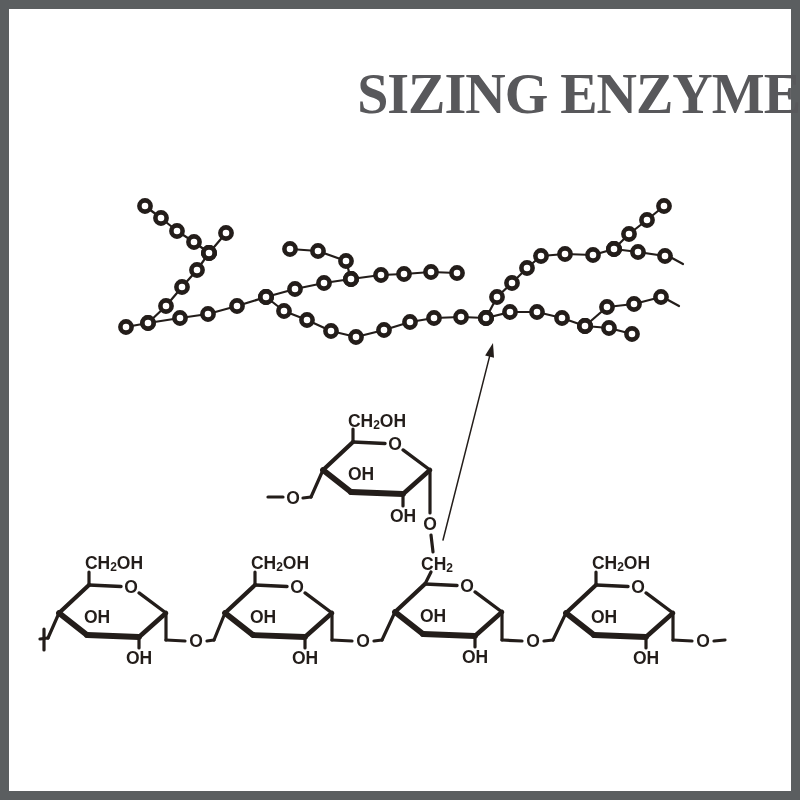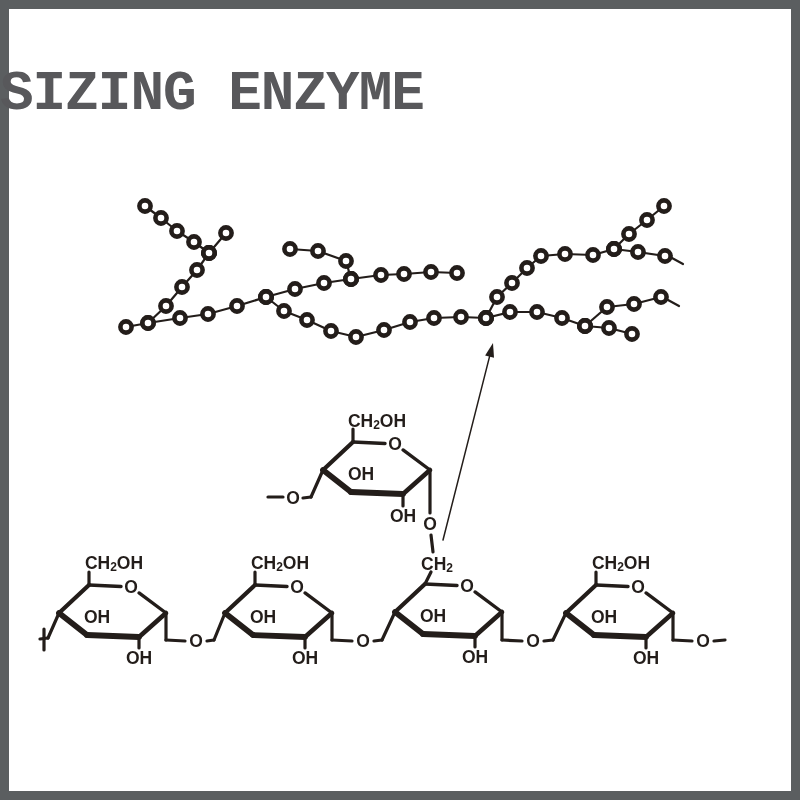--- a/index.html
+++ b/index.html
@@ -1,20 +1,20 @@
 <!DOCTYPE html>
 <html><head>
 <meta charset="utf-8">
 <style>
   html,body{margin:0;padding:0;}
   body{width:800px;height:800px;position:relative;background:#ffffff;overflow:hidden;}
   .frame{position:absolute;inset:0;border:9px solid #5b5e60;box-sizing:border-box;pointer-events:none;}
-  #title{position:absolute;top:62px;left:0;right:0;margin:0;text-align:left;
-         font-family:Liberation Mono, monospace;font-weight:bold;font-size:56px;
-         letter-spacing:-1px;color:#58585b;}
+  #title{position:absolute;top:62px;left:0;right:0;margin:0;text-align:right;
+         font-family:Liberation Serif, serif;font-weight:bold;font-size:56px;
+         letter-spacing:-1px;color:#58585b;padding-left:22px;}
   #diagram{position:absolute;left:0;top:0;width:800px;height:800px;}
   #diagram text{font-family:"Liberation Sans",sans-serif;font-weight:bold;}
 </style>
 </head>
 <body>
 
 <div class="frame" style="border-color: rgb(91, 94, 96);"></div>
 
 <h1 id="title" style="color: rgb(88, 88, 91);">SIZING ENZYME</h1>
 

